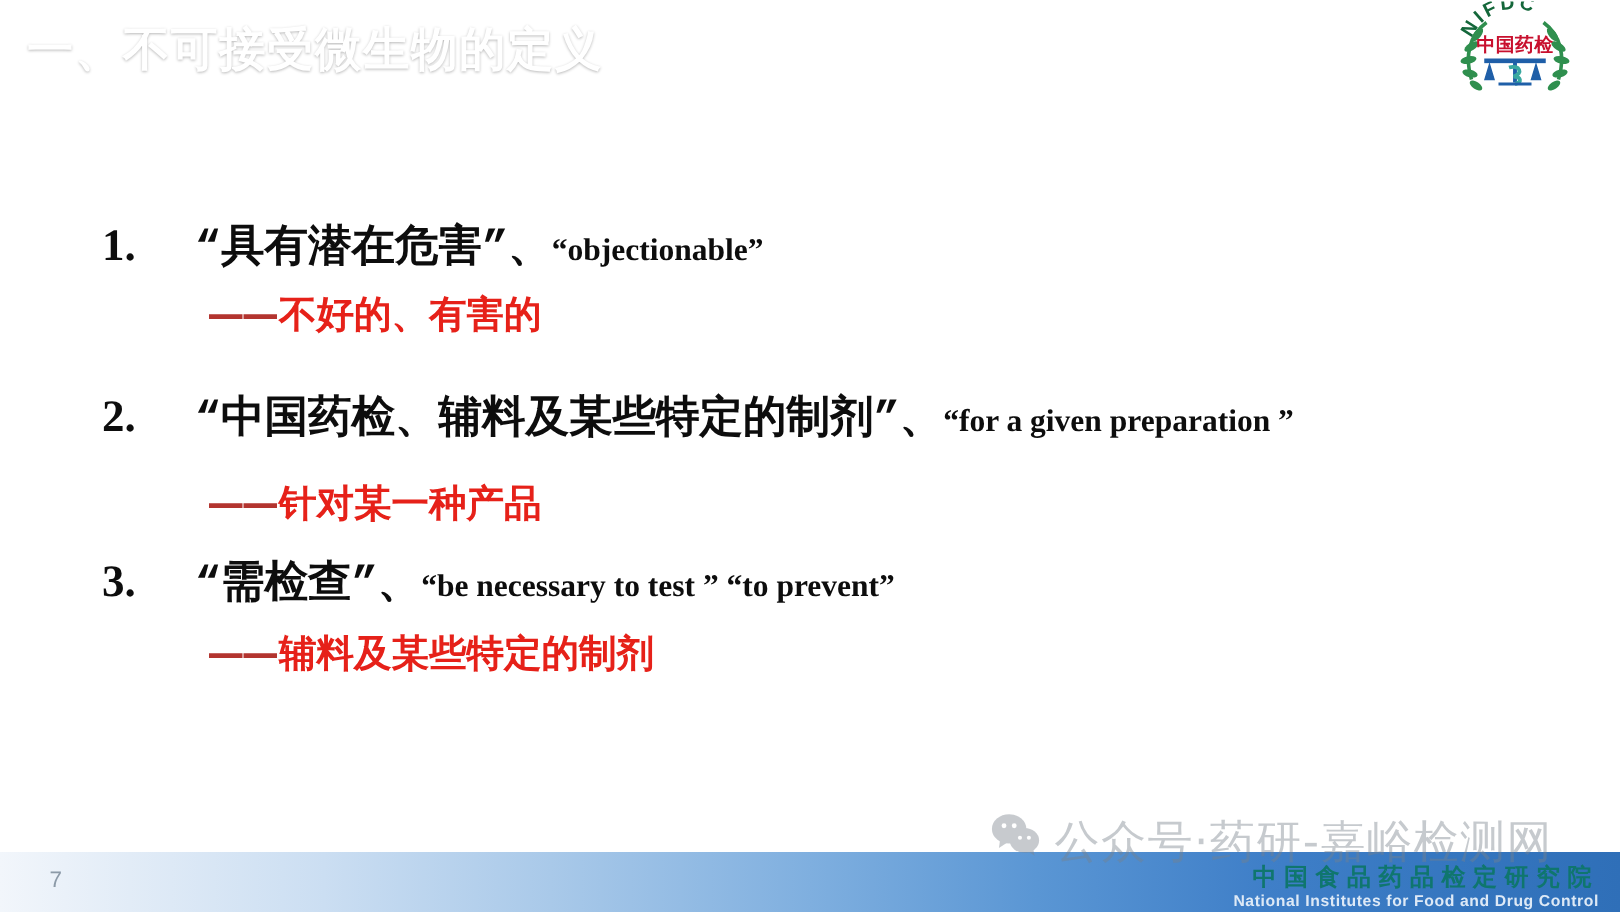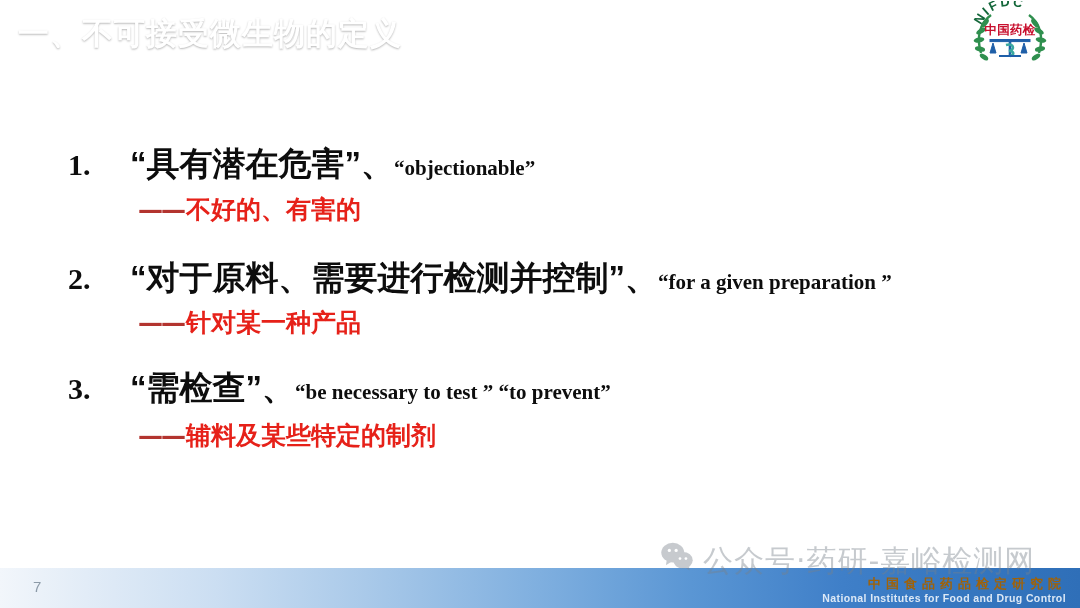--- a/index.html
+++ b/index.html
@@ -88,23 +88,23 @@
     line-height: 36px;
   }
   .num {
     display: inline-block;
     width: 62px;
     font-family: "Liberation Serif", "DejaVu Serif", serif;
     font-weight: bold;
     font-size: 30px;
   }
   .cn {
-    font-family: Liberation Sans, sans-serif;
-    font-weight: bold;
-    font-size: 33px;
+    font-family: Liberation Mono, monospace;
+    font-weight: bold;
+    font-size: 29px;
     margin-top: 28px;
   }
   .en {
     font-family: "Liberation Serif", "DejaVu Serif", serif;
     font-weight: bold;
     font-size: 21px;
   }
   .item-sub {
     position: absolute;
     left: 138px;
@@ -177,23 +177,23 @@
   }
   .org {
     position: absolute;
     right: 14px;
     top: 577px;
     text-align: right;
     line-height: 1.05;
   }
   .org-cn {
     font-family: "DejaVu Sans", "Liberation Sans", sans-serif;
-    font-size: 13px;
-    font-weight: bold;
-    color: #a16207;
+    font-size: 16px;
+    font-weight: bold;
+    color: #0f766e;
     letter-spacing: 5px;
     white-space: nowrap;
   }
   .org-en {
     font-family: "Liberation Sans", "DejaVu Sans", sans-serif;
     font-size: 10.5px;
     font-weight: bold;
     color: #dde9f6;
     letter-spacing: 0.4px;
     white-space: nowrap;
@@ -260,23 +260,23 @@
       <div class="item-main">
         <span class="num">1.</span><span class="cn">“具有潜在危害”、</span><span class="en">“objectionable”</span>
       </div>
       <div class="item-sub" style="top:48px;">
         <span class="dash">——</span><span class="sub-text">不好的、有害的</span>
       </div>
     </div>
 
     <div class="item" style="top:190px;">
       <div class="item-main">
-        <span class="num">2.</span><span class="cn">“对于原料、需要进行检测并控制”、</span><span class="en">“for a given preparation ”</span>
-      </div>
-      <div class="item-sub" style="top:47px;">
+        <span class="num">2.</span><span class="cn">“中国药检、辅料及某些特定的制剂”、</span><span class="en">“for a given preparation ”</span>
+      </div>
+      <div class="item-sub" style="top:60px;">
         <span class="dash">——</span><span class="sub-text">针对某一种产品</span>
       </div>
     </div>
 
     <div class="item" style="top:300px;">
       <div class="item-main">
         <span class="num">3.</span><span class="cn">“需检查”、</span><span class="en">“be necessary to test ”  “to prevent”</span>
       </div>
       <div class="item-sub" style="top:50px;">
         <span class="dash">——</span><span class="sub-text">辅料及某些特定的制剂</span>

